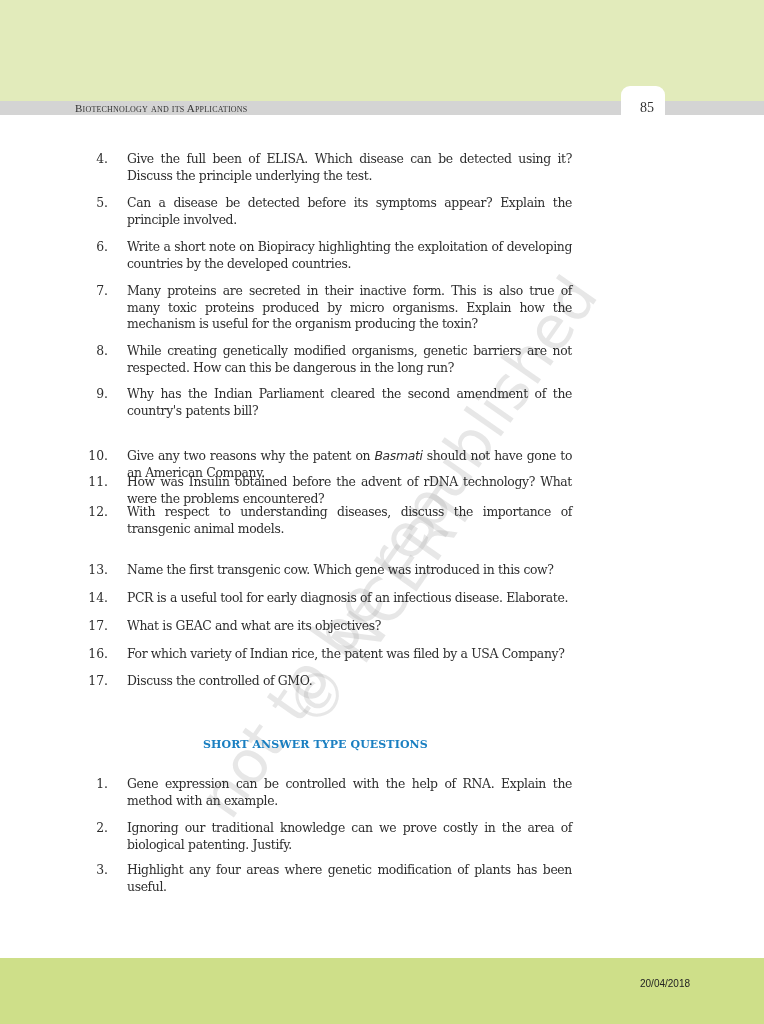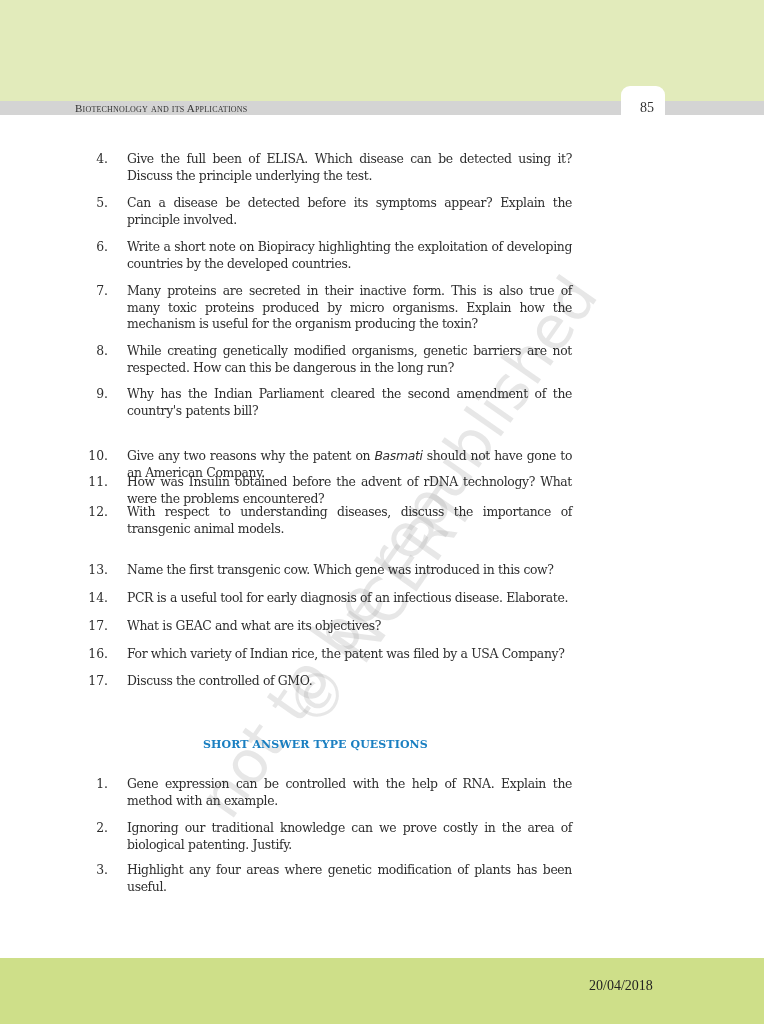--- a/index.html
+++ b/index.html
@@ -28,21 +28,21 @@
       font-family:"DejaVu Serif", serif;
     }
     .q .num { position:absolute; left:0; width:28px; text-align:right; }
     .q .txt { margin-left:47px; text-align:justify; letter-spacing:-0.35px; word-spacing:0px; }
     .q .txt i { font-family:"DejaVu Sans", sans-serif; font-style:italic; }
     .section-heading {
       position:absolute; left:203px; top:738px; font-size:11px; font-weight:bold;
       color:#1a7fc1; letter-spacing:0.1px; font-family:"DejaVu Serif", serif;
     }
     .bottom-band { position:absolute; left:0; top:958px; width:764px; height:66px; background:#cedf89; }
-    .date { position:absolute; left:589px; top:978px; font-size:14px; font-family:Liberation Serif, serif; color:#222; }
+    .date { position:absolute; left:640px; top:978px; font-size:10px; font-family:Liberation Sans, sans-serif; color:#222; }
     .watermark {
       position:absolute; font-family:"DejaVu Sans", sans-serif; color:rgba(170,170,170,0.28);
       transform-origin:left top; white-space:nowrap; pointer-events:none;
     }
     .wm1 { left:272px; top:700px; font-size:60px; transform:rotate(-55deg); }
     .wm2 { left:185px; top:790px; font-size:60px; transform:rotate(-55deg); }
   </style>
 </head>
 <body>
 

